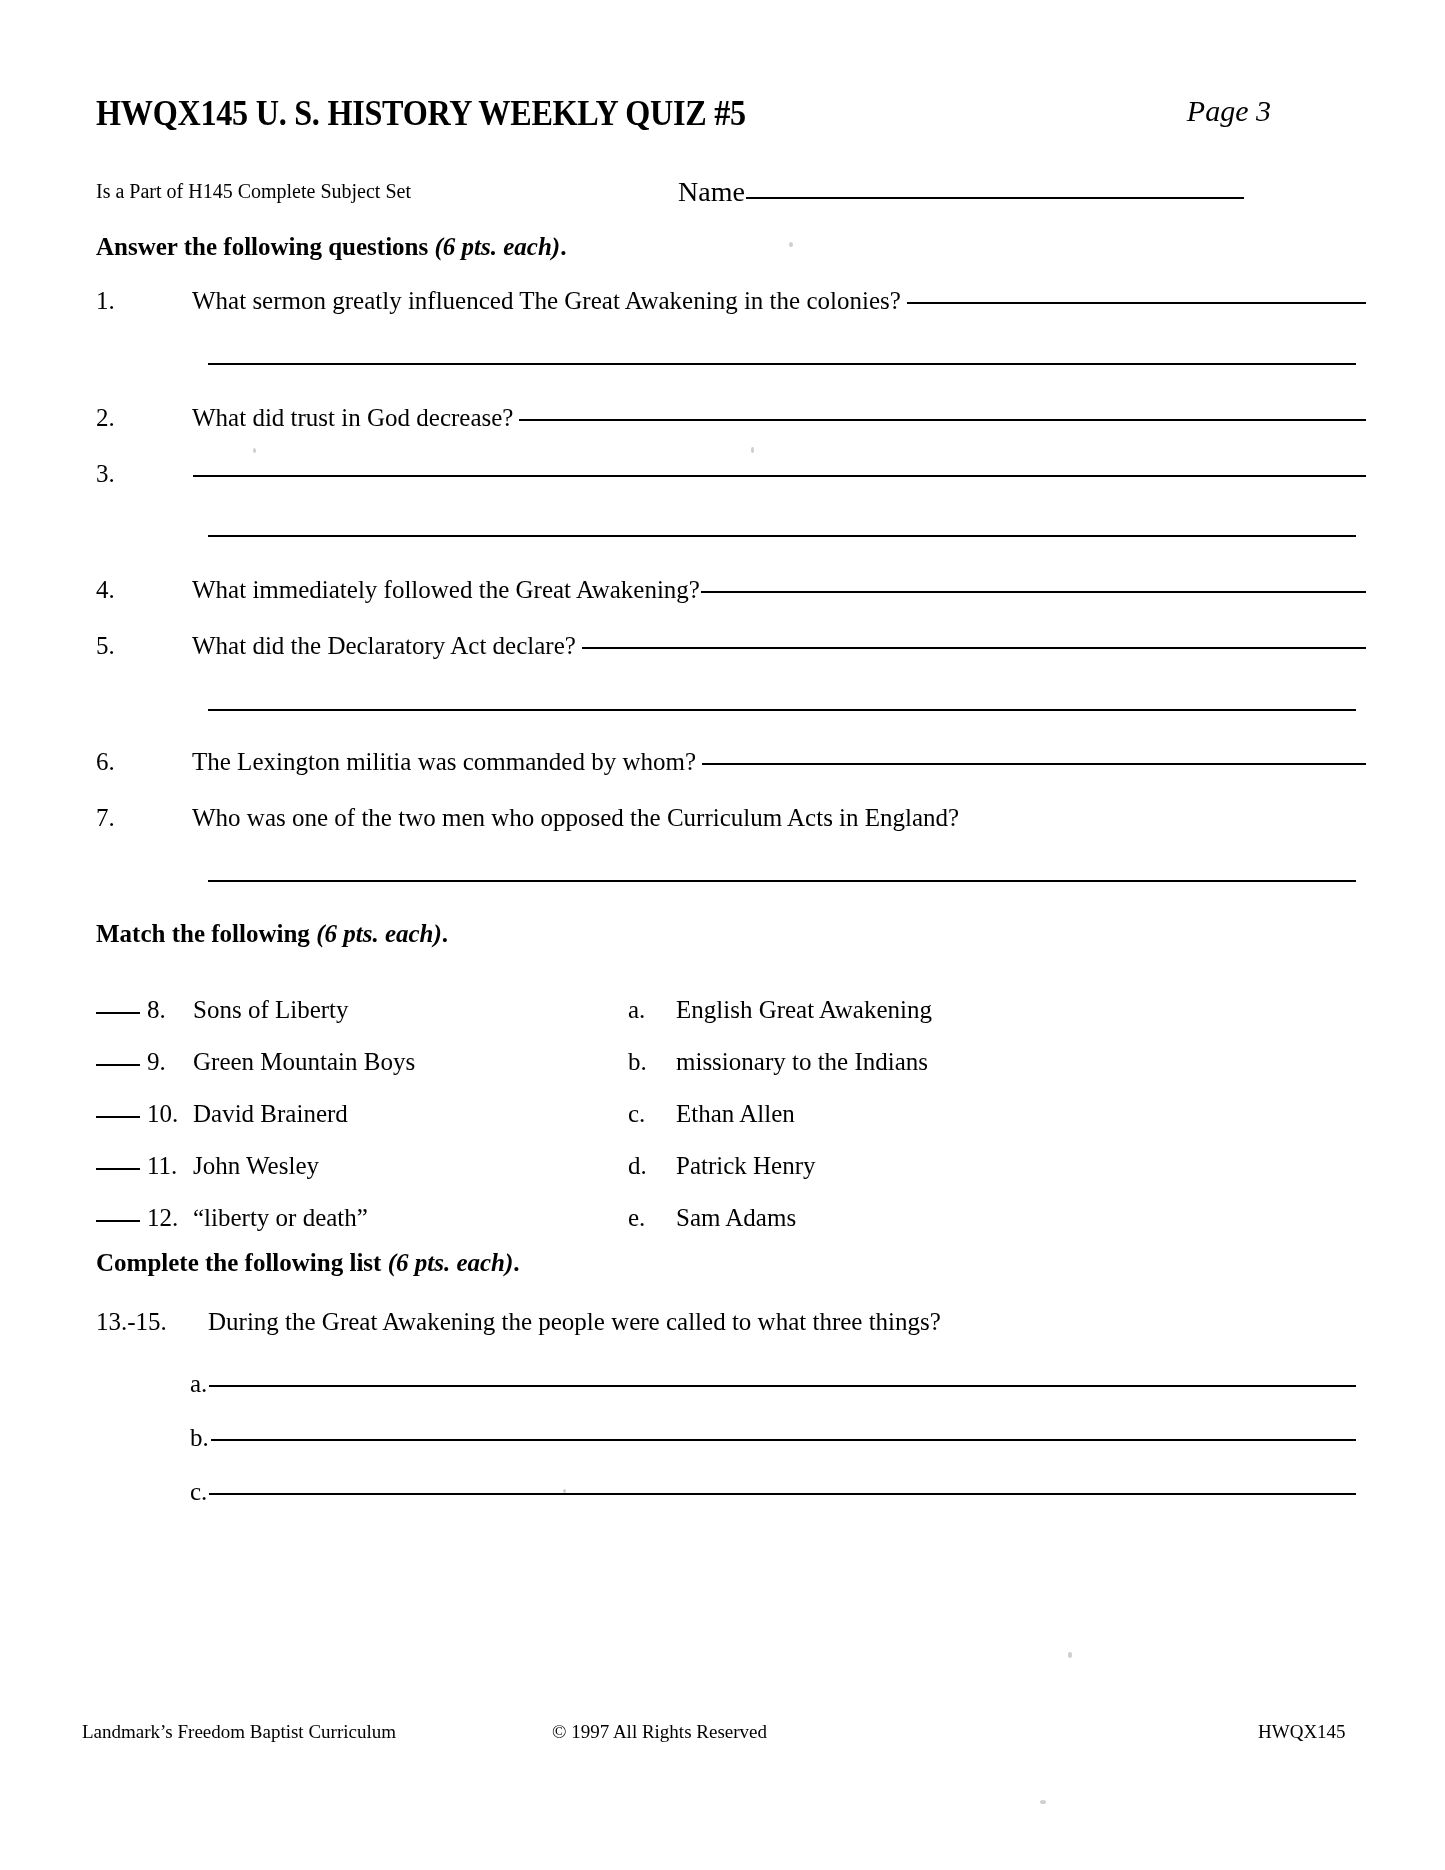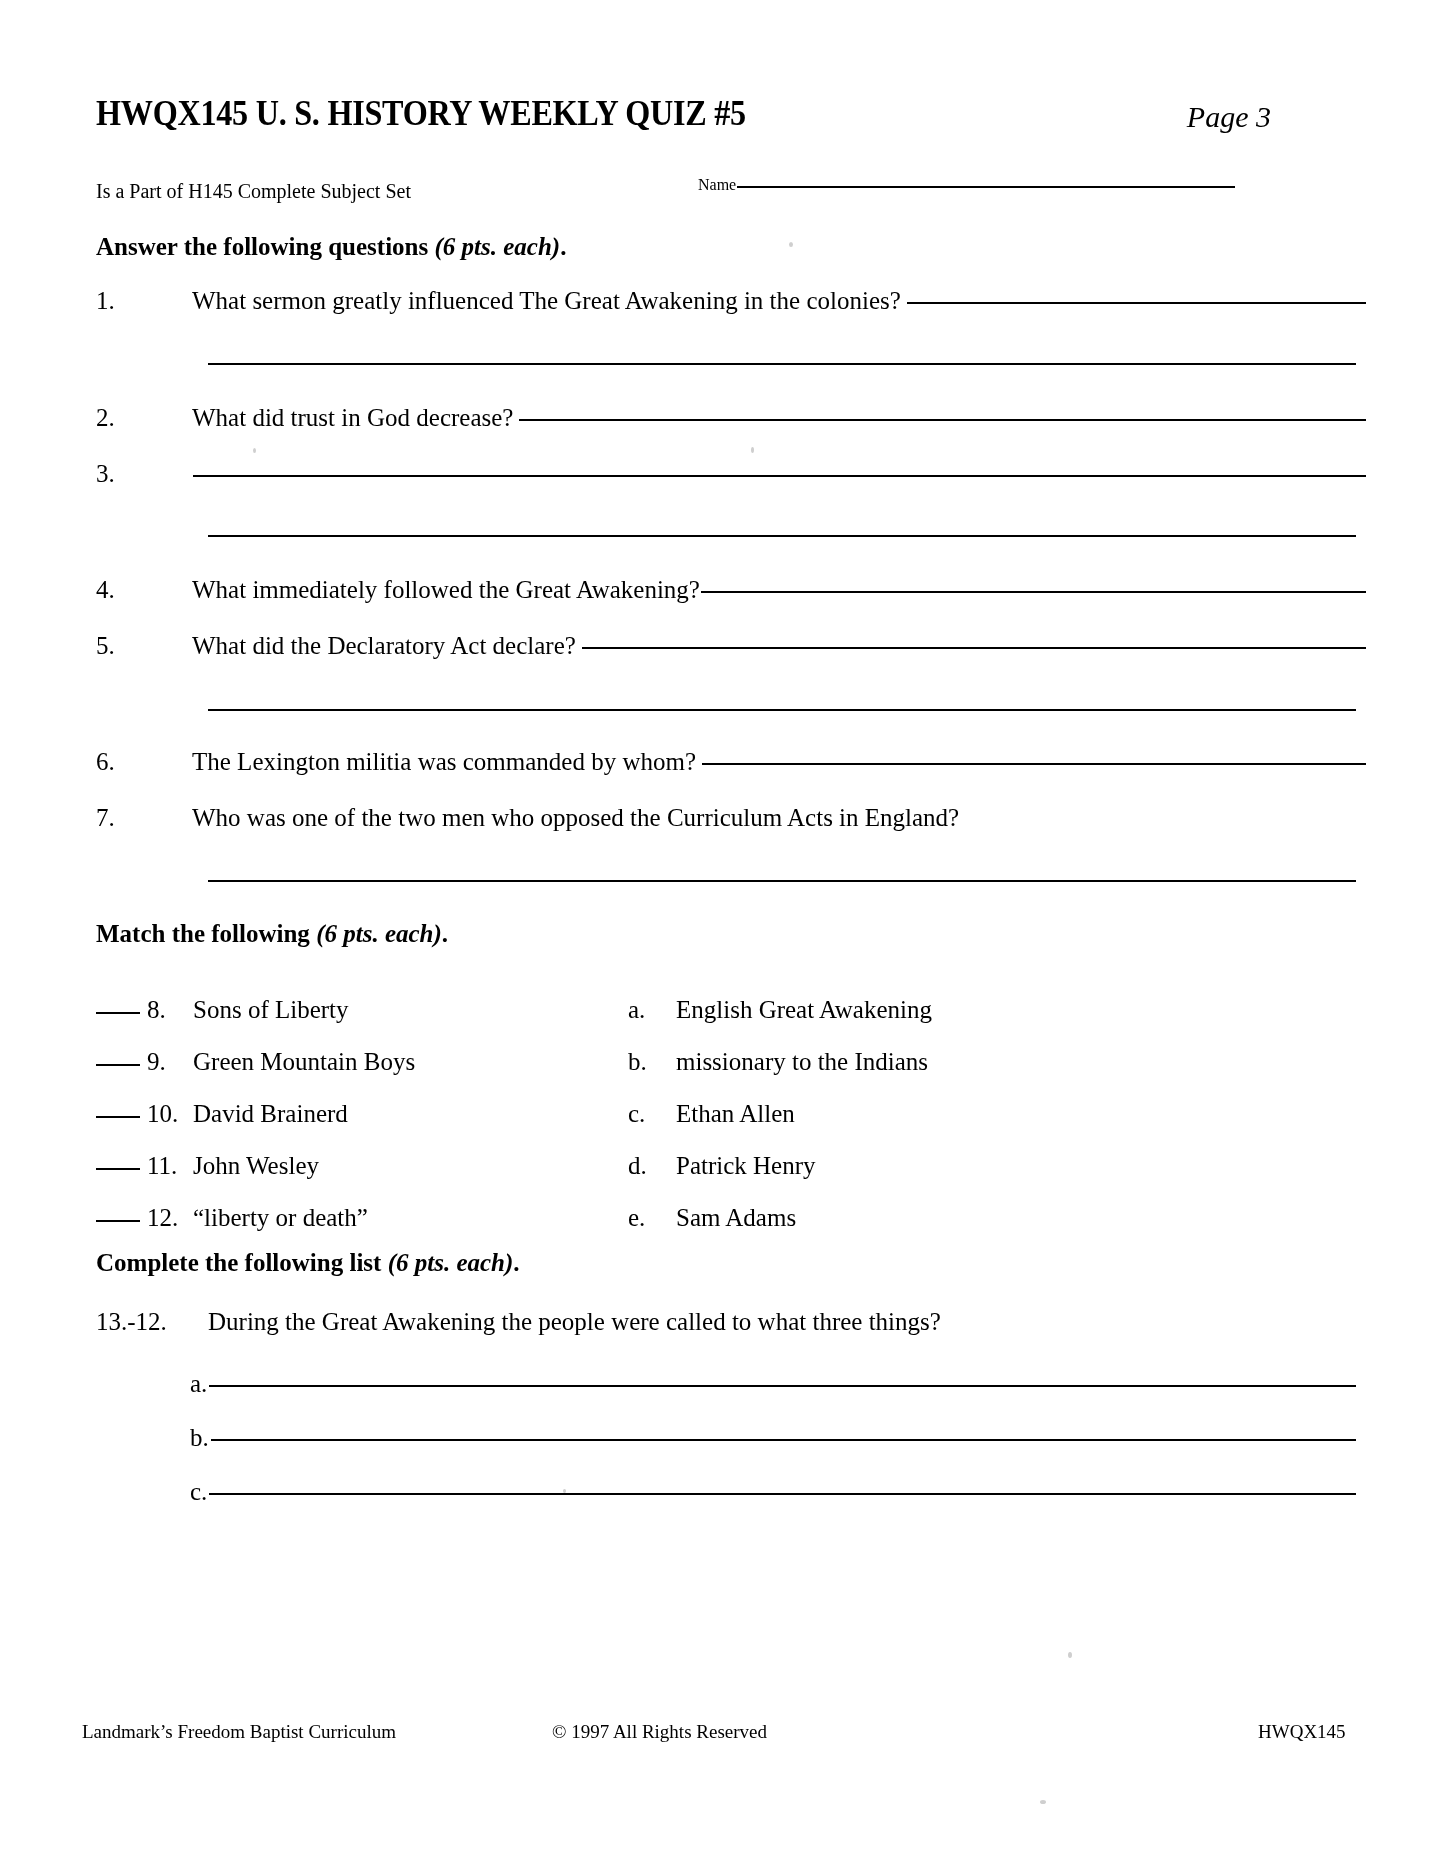--- a/index.html
+++ b/index.html
@@ -24,21 +24,21 @@
     background: #fff;
   }
 
   
   .hdr {
     position: absolute;
     left: 96px;
     top: 94px;
     width: 1260px;
     display: flex;
-    align-items: flex-end;
+    align-items: flex-start;
     justify-content: space-between;
   }
   .quiz-title {
     font-size: 35px;
     font-weight: bold;
     letter-spacing: -0.3px;
     transform: scaleX(0.92);
     transform-origin: left bottom;
     white-space: nowrap;
   }
@@ -62,21 +62,21 @@
     white-space: nowrap;
   }
   .subhdr .nameline {
     position: absolute;
     left: 582px;
     top: -4px;
     display: flex;
     align-items: baseline;
     white-space: nowrap;
   }
-  .subhdr .nameline .lbl { font-size: 16px; margin-left: 20px; }
+  .subhdr .nameline .lbl { font-size: 28px; }
   .subhdr .nameline .rule {
     width: 498px;
     border-bottom: 2px solid #000;
     margin-left: 1px;
     position: relative;
     top: -2px;
   }
 
   
   .section-head {
@@ -341,21 +341,21 @@
       <span class="letter">e.</span>
       <span>Sam Adams</span>
     </span>
   </div>
 
   <div class="section-head" style="top:1249px;">
     <span>Complete the following list </span><span class="it">(6 pts. each)</span><span>.</span>
   </div>
 
   <div class="list-q" style="top:1308px;">
-    <span class="lnum">13.-12.</span>
+    <span class="lnum">13.-15.</span>
     <span>During the Great Awakening the people were called to what three things?</span>
   </div>
 
   <div class="abc-row" style="top:1370px;">
     <span class="letter">a.</span>
     <span class="rule"></span>
   </div>
   <div class="abc-row" style="top:1424px;">
     <span class="letter">b.</span>
     <span class="rule"></span>

